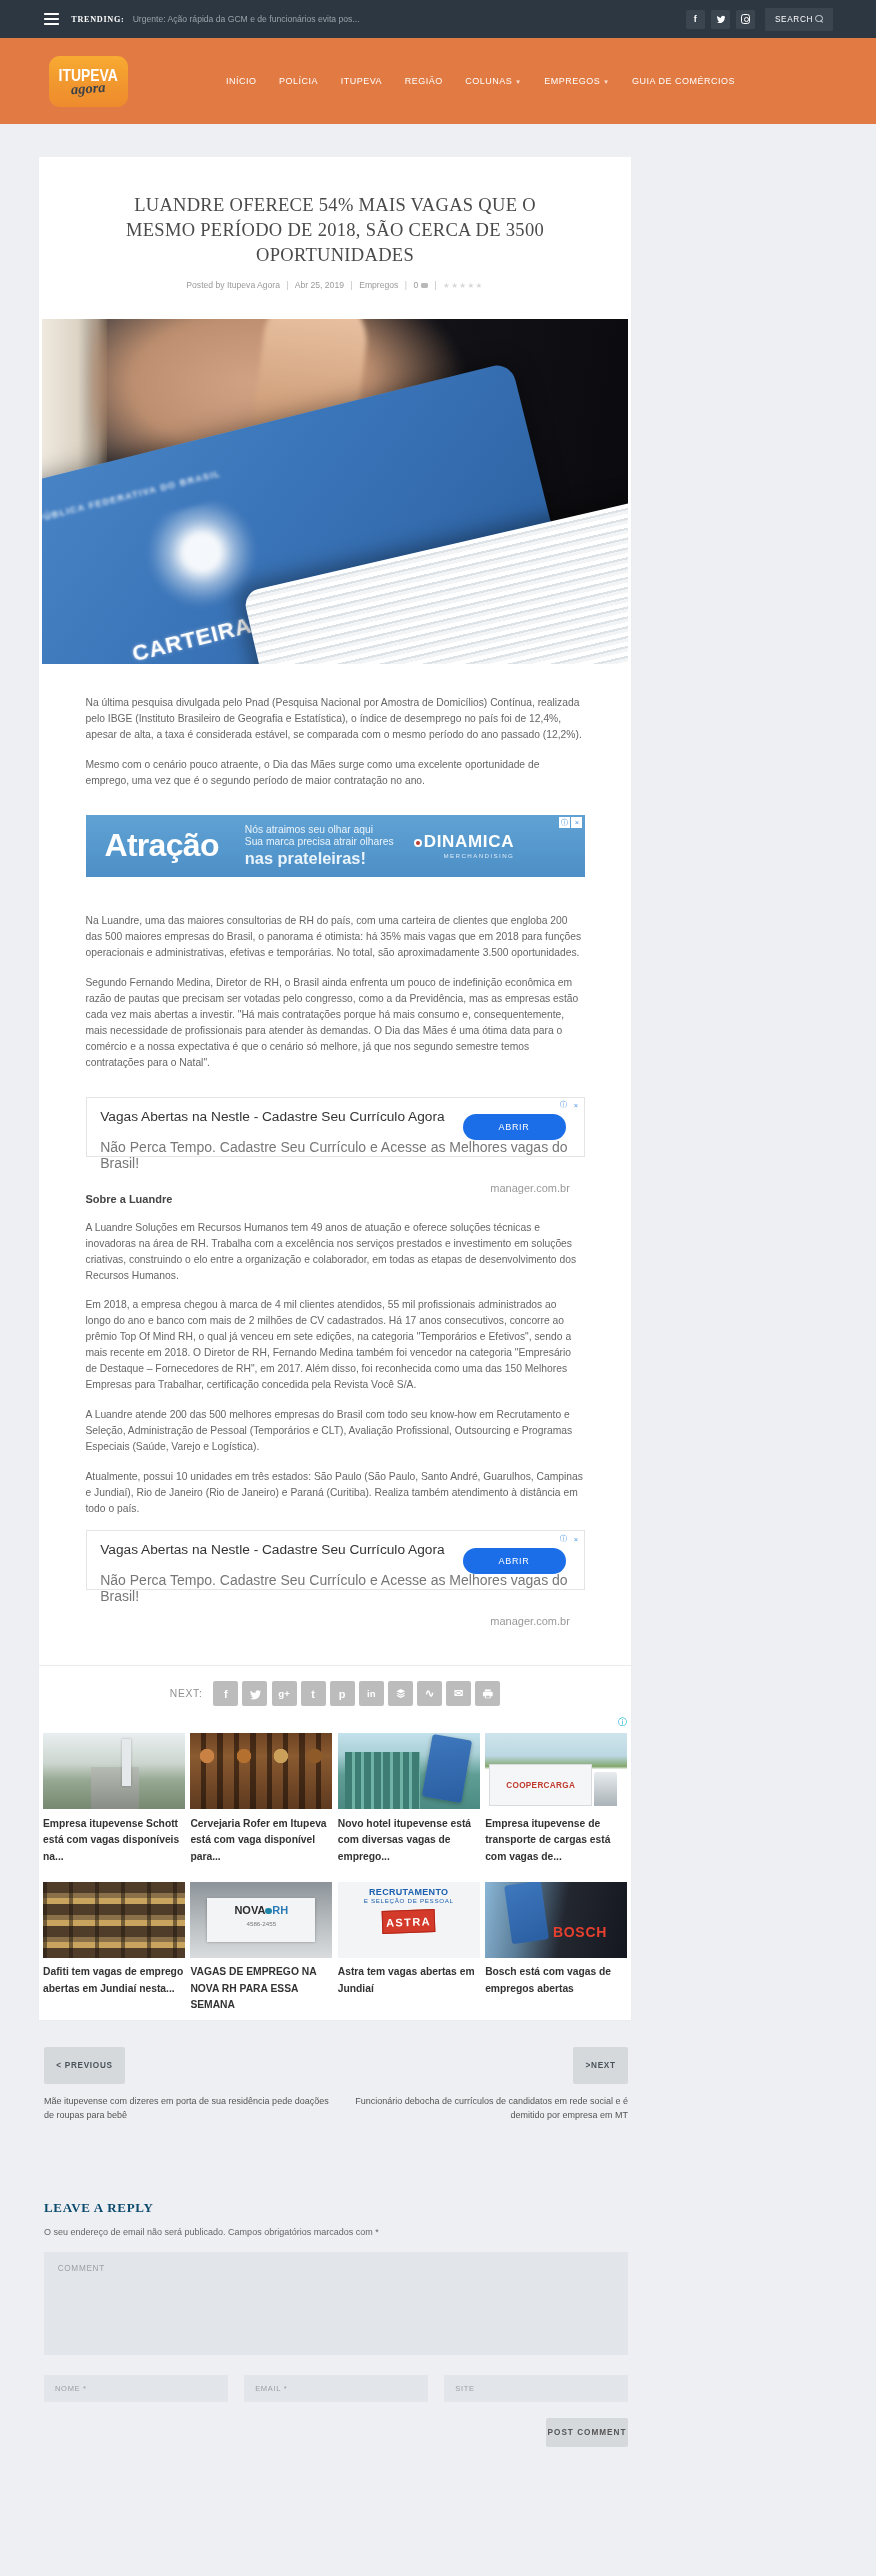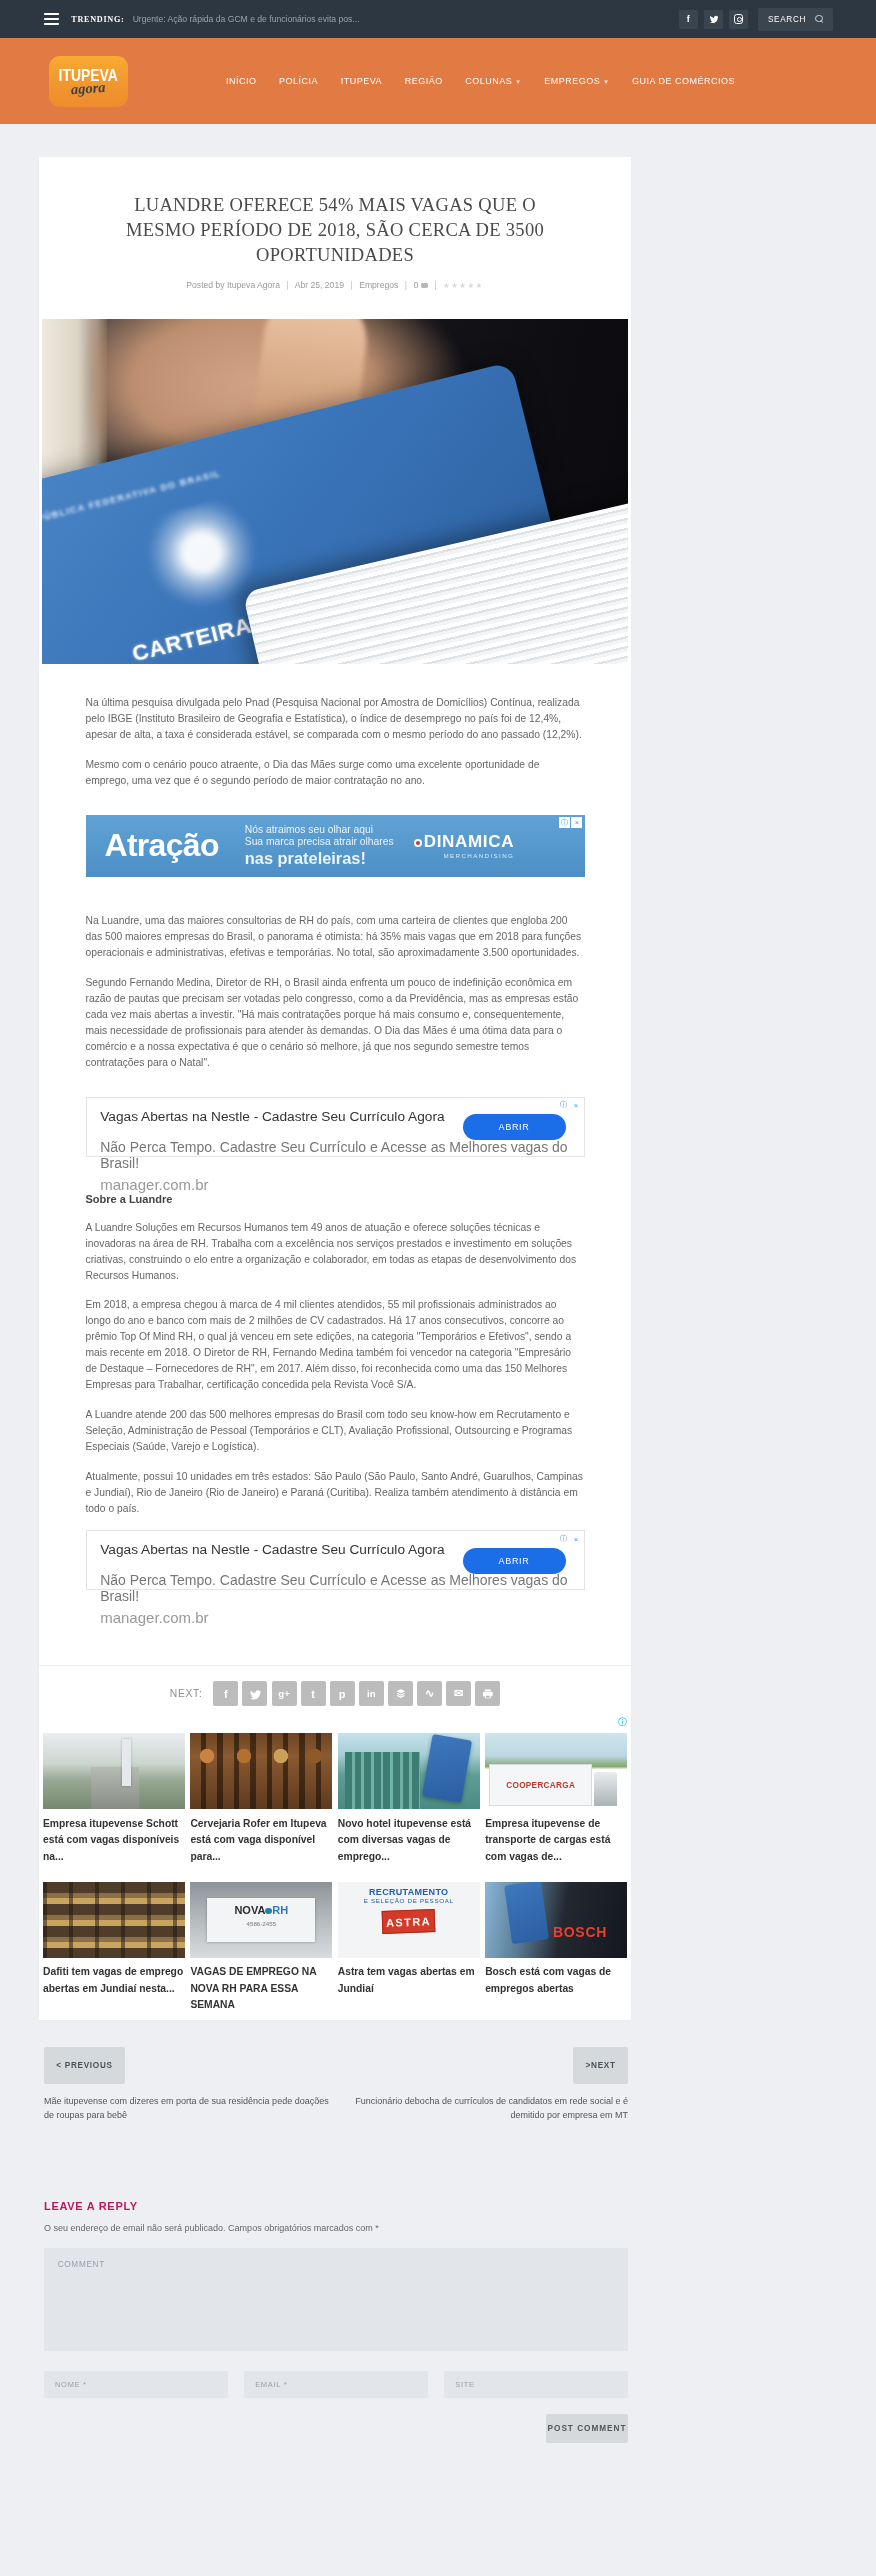--- a/index.html
+++ b/index.html
@@ -6,21 +6,21 @@
   body { width: 877px; background: #edeff2; font-family: "Liberation Sans", sans-serif; }
 
   
   .topbar { height: 38px; background: #2d3741; display: flex; align-items: center; padding: 0 44px; }
   .burger { width: 15px; cursor: pointer; margin-right: 12.3px; }
   .burger i { display: block; height: 2.1px; background: #fff; margin: 2.7px 0; border-radius: 0.7px; }
   .trend-label { color: #fff; font-weight: bold; font-size: 8.2px; letter-spacing: 0.7px; font-family: "Liberation Serif", serif; margin-right: 8.2px; }
   .trend-text { color: #9aa2a9; font-size: 8.6px; }
   .topbar-right { margin-left: auto; display: flex; align-items: center; gap: 6.2px; }
   .tb-sq { width: 19px; height: 19px; background: #3b454f; border-radius: 1.4px; display: flex; align-items: center; justify-content: center; color: #fff; font-size: 9px; font-weight: bold; cursor: pointer; }
-  .searchbox { height: 23px; background: #3b454f; border-radius: 1.4px; display: flex; align-items: center; gap: 9px; padding: 0 9.6px; margin-left: 4.1px; cursor: pointer; }
+  .searchbox { height: 23px; background: #3b454f; border-radius: 1.4px; display: flex; align-items: center; gap: 2px; padding: 0 9.6px; margin-left: 4.1px; cursor: pointer; }
   .searchbox span { color: #fff; font-size: 8.2px; letter-spacing: 0.7px; }
   .mag { position: relative; width: 8.2px; height: 8.2px; }
   .mag::before { content: ""; position: absolute; width: 5.5px; height: 5.5px; border: 1.4px solid #cfd5da; border-radius: 50%; left: 0; top: 0; }
   .mag::after { content: ""; position: absolute; width: 3.4px; height: 1.4px; background: #cfd5da; transform: rotate(45deg); left: 4.8px; top: 6.2px; }
   .ig-icon { position: relative; width: 9.6px; height: 9.6px; border: 1.4px solid #fff; border-radius: 2.7px; }
   .ig-icon::after { content: ""; position: absolute; left: 2.1px; top: 2.1px; width: 2.7px; height: 2.7px; border: 1px solid #fff; border-radius: 50%; }
 
   
   .mainhead { height: 86px; background: #e27a43; position: relative; display: flex; align-items: center; }
   .logo { position: absolute; left: 49px; top: 18px; width: 79px; height: 51px; border-radius: 11px;
@@ -73,21 +73,21 @@
   .ad-brand { margin-left: 20.5px; color: #fff; }
   .ad-brand .b1 { font-size: 17px; font-weight: bold; letter-spacing: 0.7px; }
   .ad-brand .b1::first-letter { color: #fff; }
   .ad-brand .bdot { display:inline-block; width: 8.2px; height: 8.2px; border: 2.7px solid #fff; border-radius: 50%; background: #c0392b; margin-right: 1.4px; }
   .ad-brand .b2 { font-size: 6.2px; letter-spacing: 1.4px; text-align: right; color: #dce9f4; }
   .ad-corner { position: absolute; top: 2.1px; right: 2.1px; display: flex; gap: 1.4px; }
   .ad-corner span { width: 11px; height: 11px; background: #fff; color: #4a90e2; font-size: 7.5px; display: flex; align-items: center; justify-content: center; cursor: pointer; }
   .ad-text { position: relative; width: 499px; height: 60px; margin: 26px auto 0; background: #fff; border: 0.7px solid #e4e4e4; padding: 11px 13.7px; cursor: pointer; }
   .ad-text .h { font-size: 13.7px; color: #333; }
   .ad-text .d { font-size: 14px; color: #777; margin-top: 15px; }
-  .ad-text .u { font-size: 15px; color: #999; margin-top: 5px; }
+  .ad-text .u { font-size: 11px; color: #999; margin-top: 11px; text-align: right; }
   .ad-open { position: absolute; right: 18px; top: 16.4px; width: 103px; height: 26px; border-radius: 13px; background: #1b6ee8; color: #fff; border: none; font-size: 9px; letter-spacing: 0.7px; cursor: pointer; }
   .ad-text .ad-corner span { background: transparent; }
 
   
   .card hr { border: none; border-top: 0.7px solid #ececec; margin-top: 75px; }
   .share-row, .rate-row { display: flex; align-items: center; justify-content: center; gap: 4.1px; margin-top: 15px; }
   .share-label, .rate-label { color: #8f8f8f; font-size: 10.3px; letter-spacing: 0.7px; margin-right: 6.8px; }
   .sh { width: 25px; height: 25px; background: #bcbcbc; border-radius: 2.1px; color: #fff; display: flex; align-items: center; justify-content: center; font-size: 11px; font-weight: bold; cursor: pointer; }
   .rate-row { margin-top: 11px; }
   .rate-star { width: 25px; height: 25px; border-radius: 50%; background: #c9c9c9; display: flex; align-items: center; justify-content: center; cursor: pointer; }
@@ -131,21 +131,21 @@
 
   
   .pagenav { width: 584px; margin: 27px 0 0 44px; display: flex; justify-content: space-between; }
   .pn-btn { height: 37px; padding: 0 12.3px; background: #d6d9dc; border: none; border-radius: 2.1px; color: #49525a; font-size: 8.2px; font-weight: bold; letter-spacing: 0.7px; cursor: pointer; }
   .pagedesc { width: 584px; margin: 9.6px 0 0 44px; display: flex; justify-content: space-between; }
   .pagedesc div { width: 288px; font-size: 9px; line-height: 14.4px; color: #555; cursor: pointer; }
   .pagedesc .right { text-align: right; }
 
   
   .reply { width: 584px; margin: 77px 0 0 44px; }
-  .reply h2 { font-family: Liberation Sans, sans-serif; font-size: 11px; letter-spacing: 0.7px; color: #be185d; font-weight: bold; }
+  .reply h2 { font-family: Liberation Serif, serif; font-size: 13px; letter-spacing: 0.7px; color: #0c4a6e; font-weight: bold; }
   .reply .note { margin-top: 11px; font-size: 9px; color: #666; }
   .reply textarea { margin-top: 15px; width: 584px; height: 103px; background: #e2e5e9; border: none; padding: 12.3px 13.7px; font-size: 8.2px; letter-spacing: 0.7px; color: #444; font-family: "Liberation Sans", sans-serif; resize: none; }
   .reply textarea::placeholder, .reply input::placeholder { color: #9aa0a6; }
   .fields { margin-top: 18px; display: flex; gap: 16.4px; }
   .fields input { flex: 1; height: 27px; background: #e2e5e9; border: none; padding: 0 11px; font-size: 7.5px; letter-spacing: 0.7px; color: #444; font-family: "Liberation Sans", sans-serif; }
   .submit-row { text-align: right; margin-top: 15.8px; }
   .submit-row button { width: 82px; height: 29.5px; background: #d6d9dc; border: none; border-radius: 2.1px; color: #555; font-size: 8.2px; font-weight: bold; letter-spacing: 1px; cursor: pointer; }
 </style>
 </head>
 <body>

